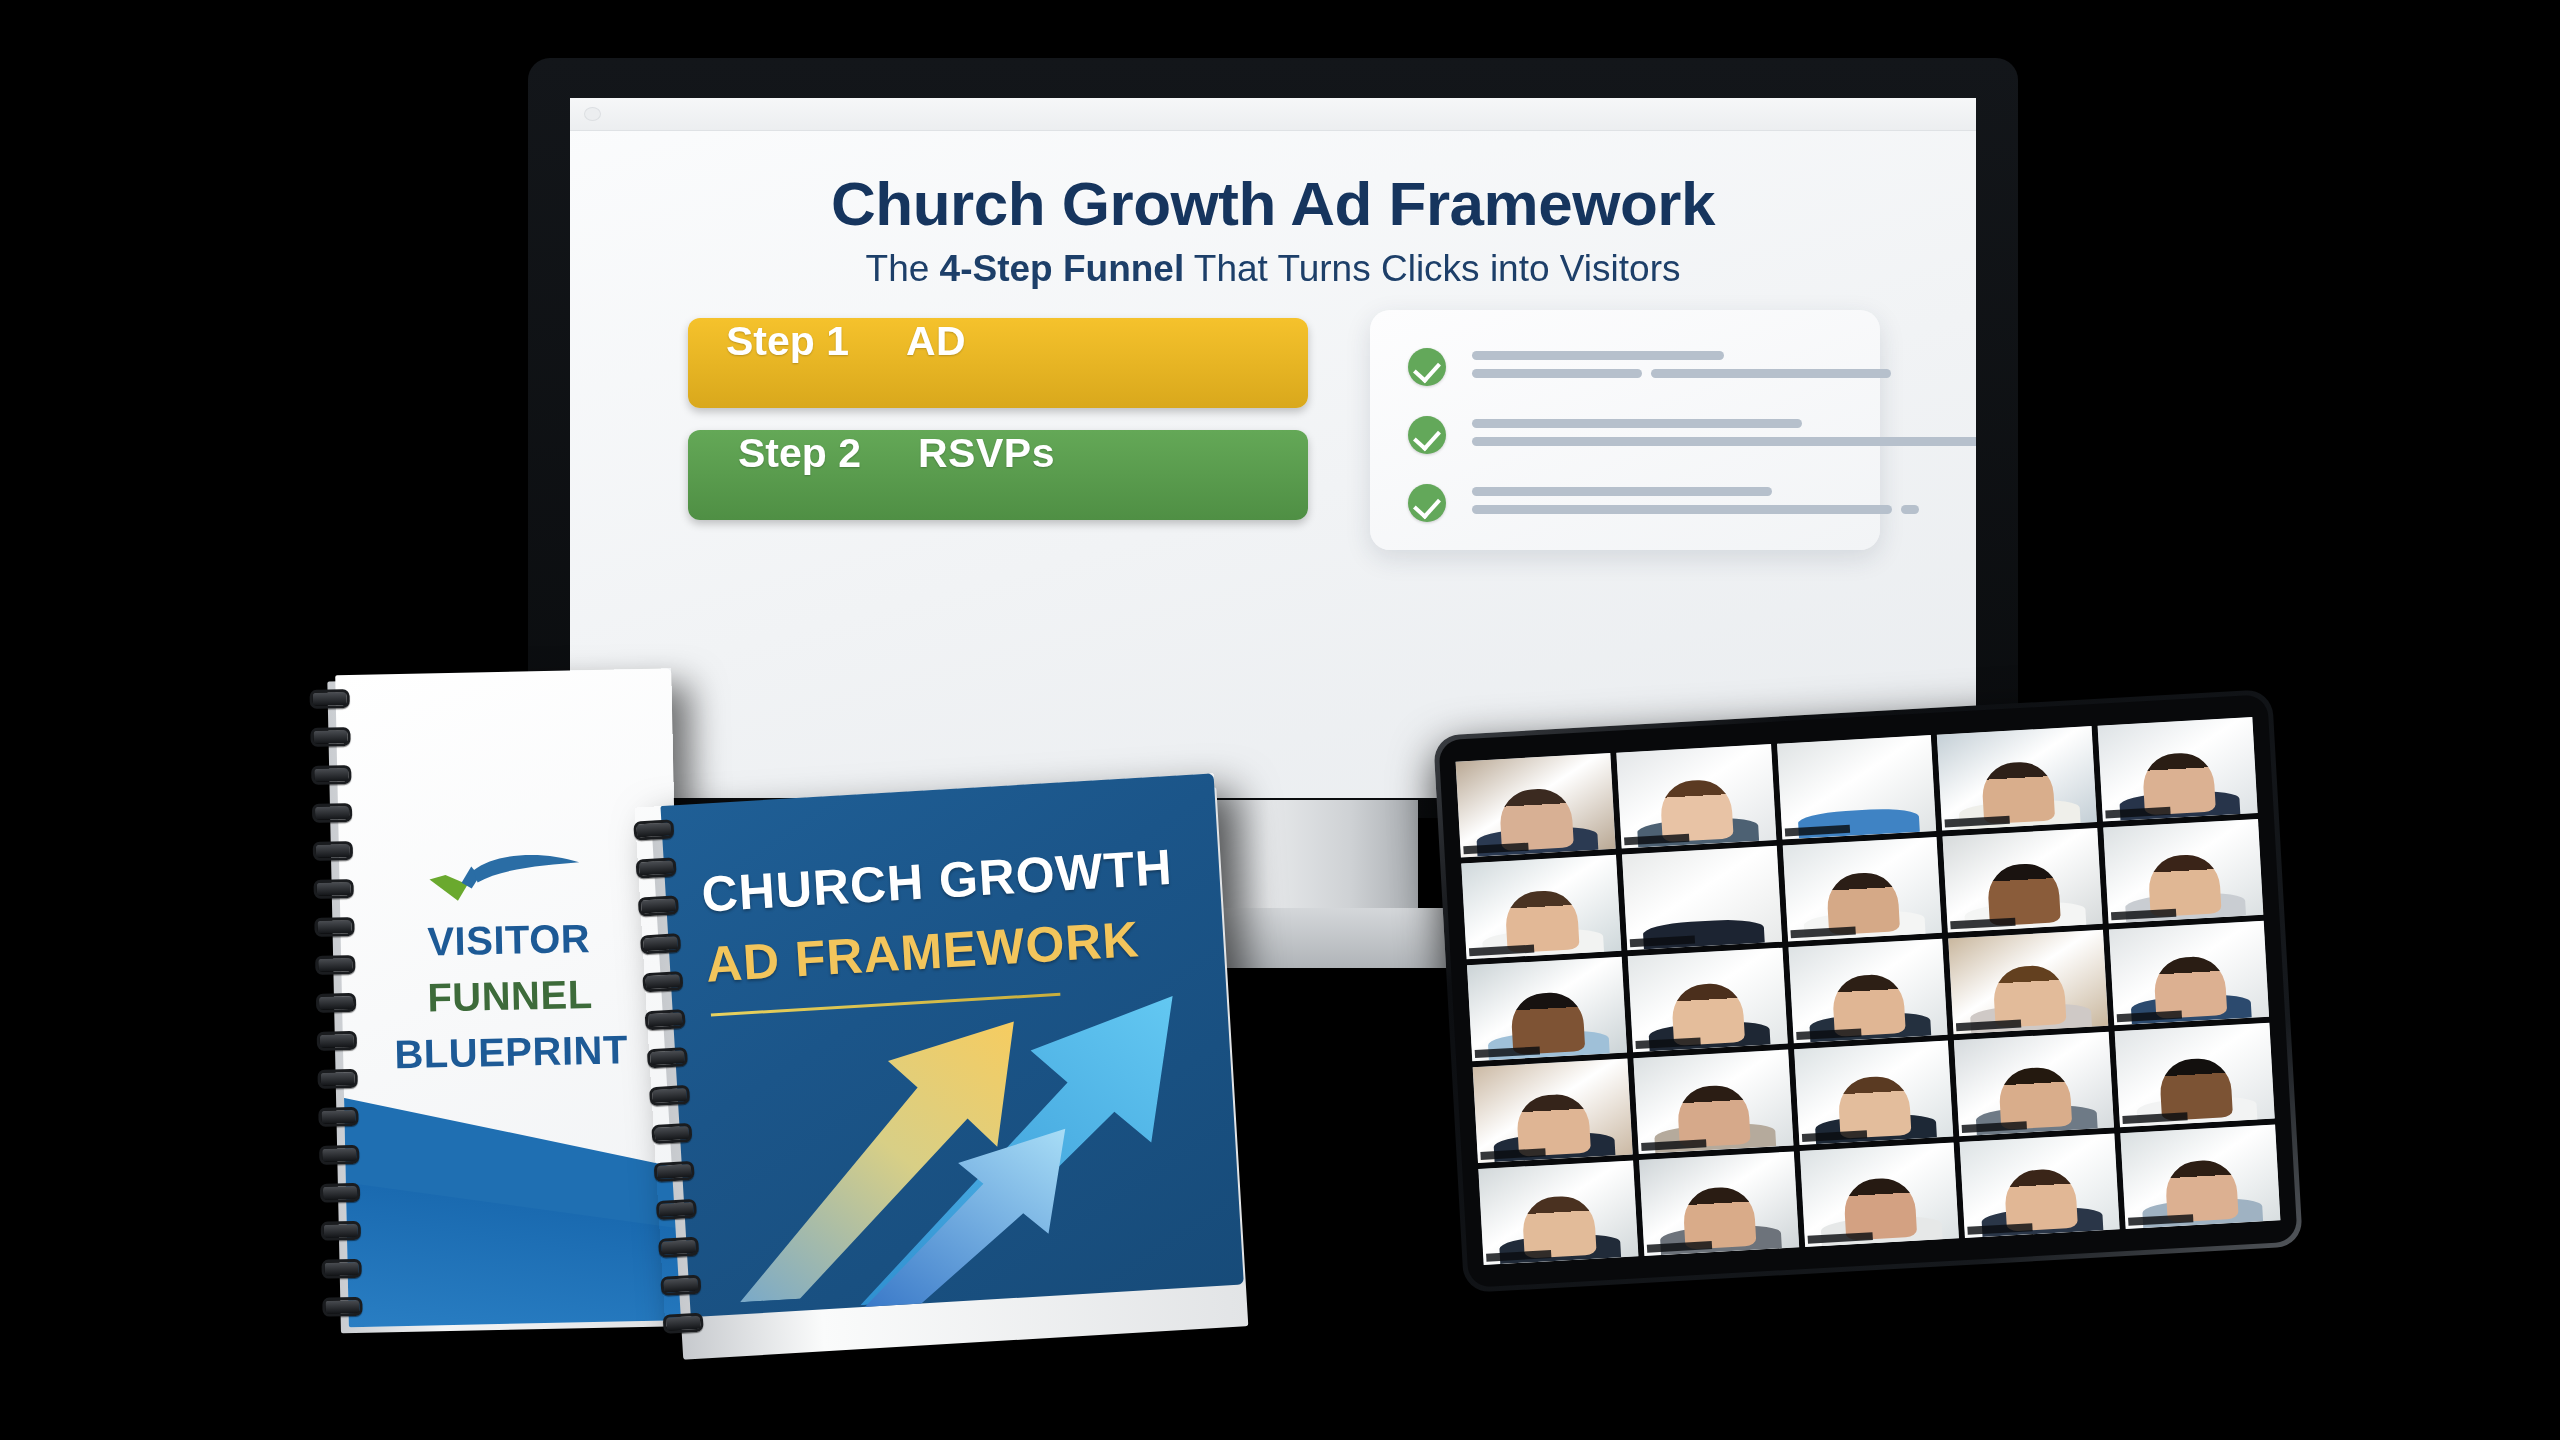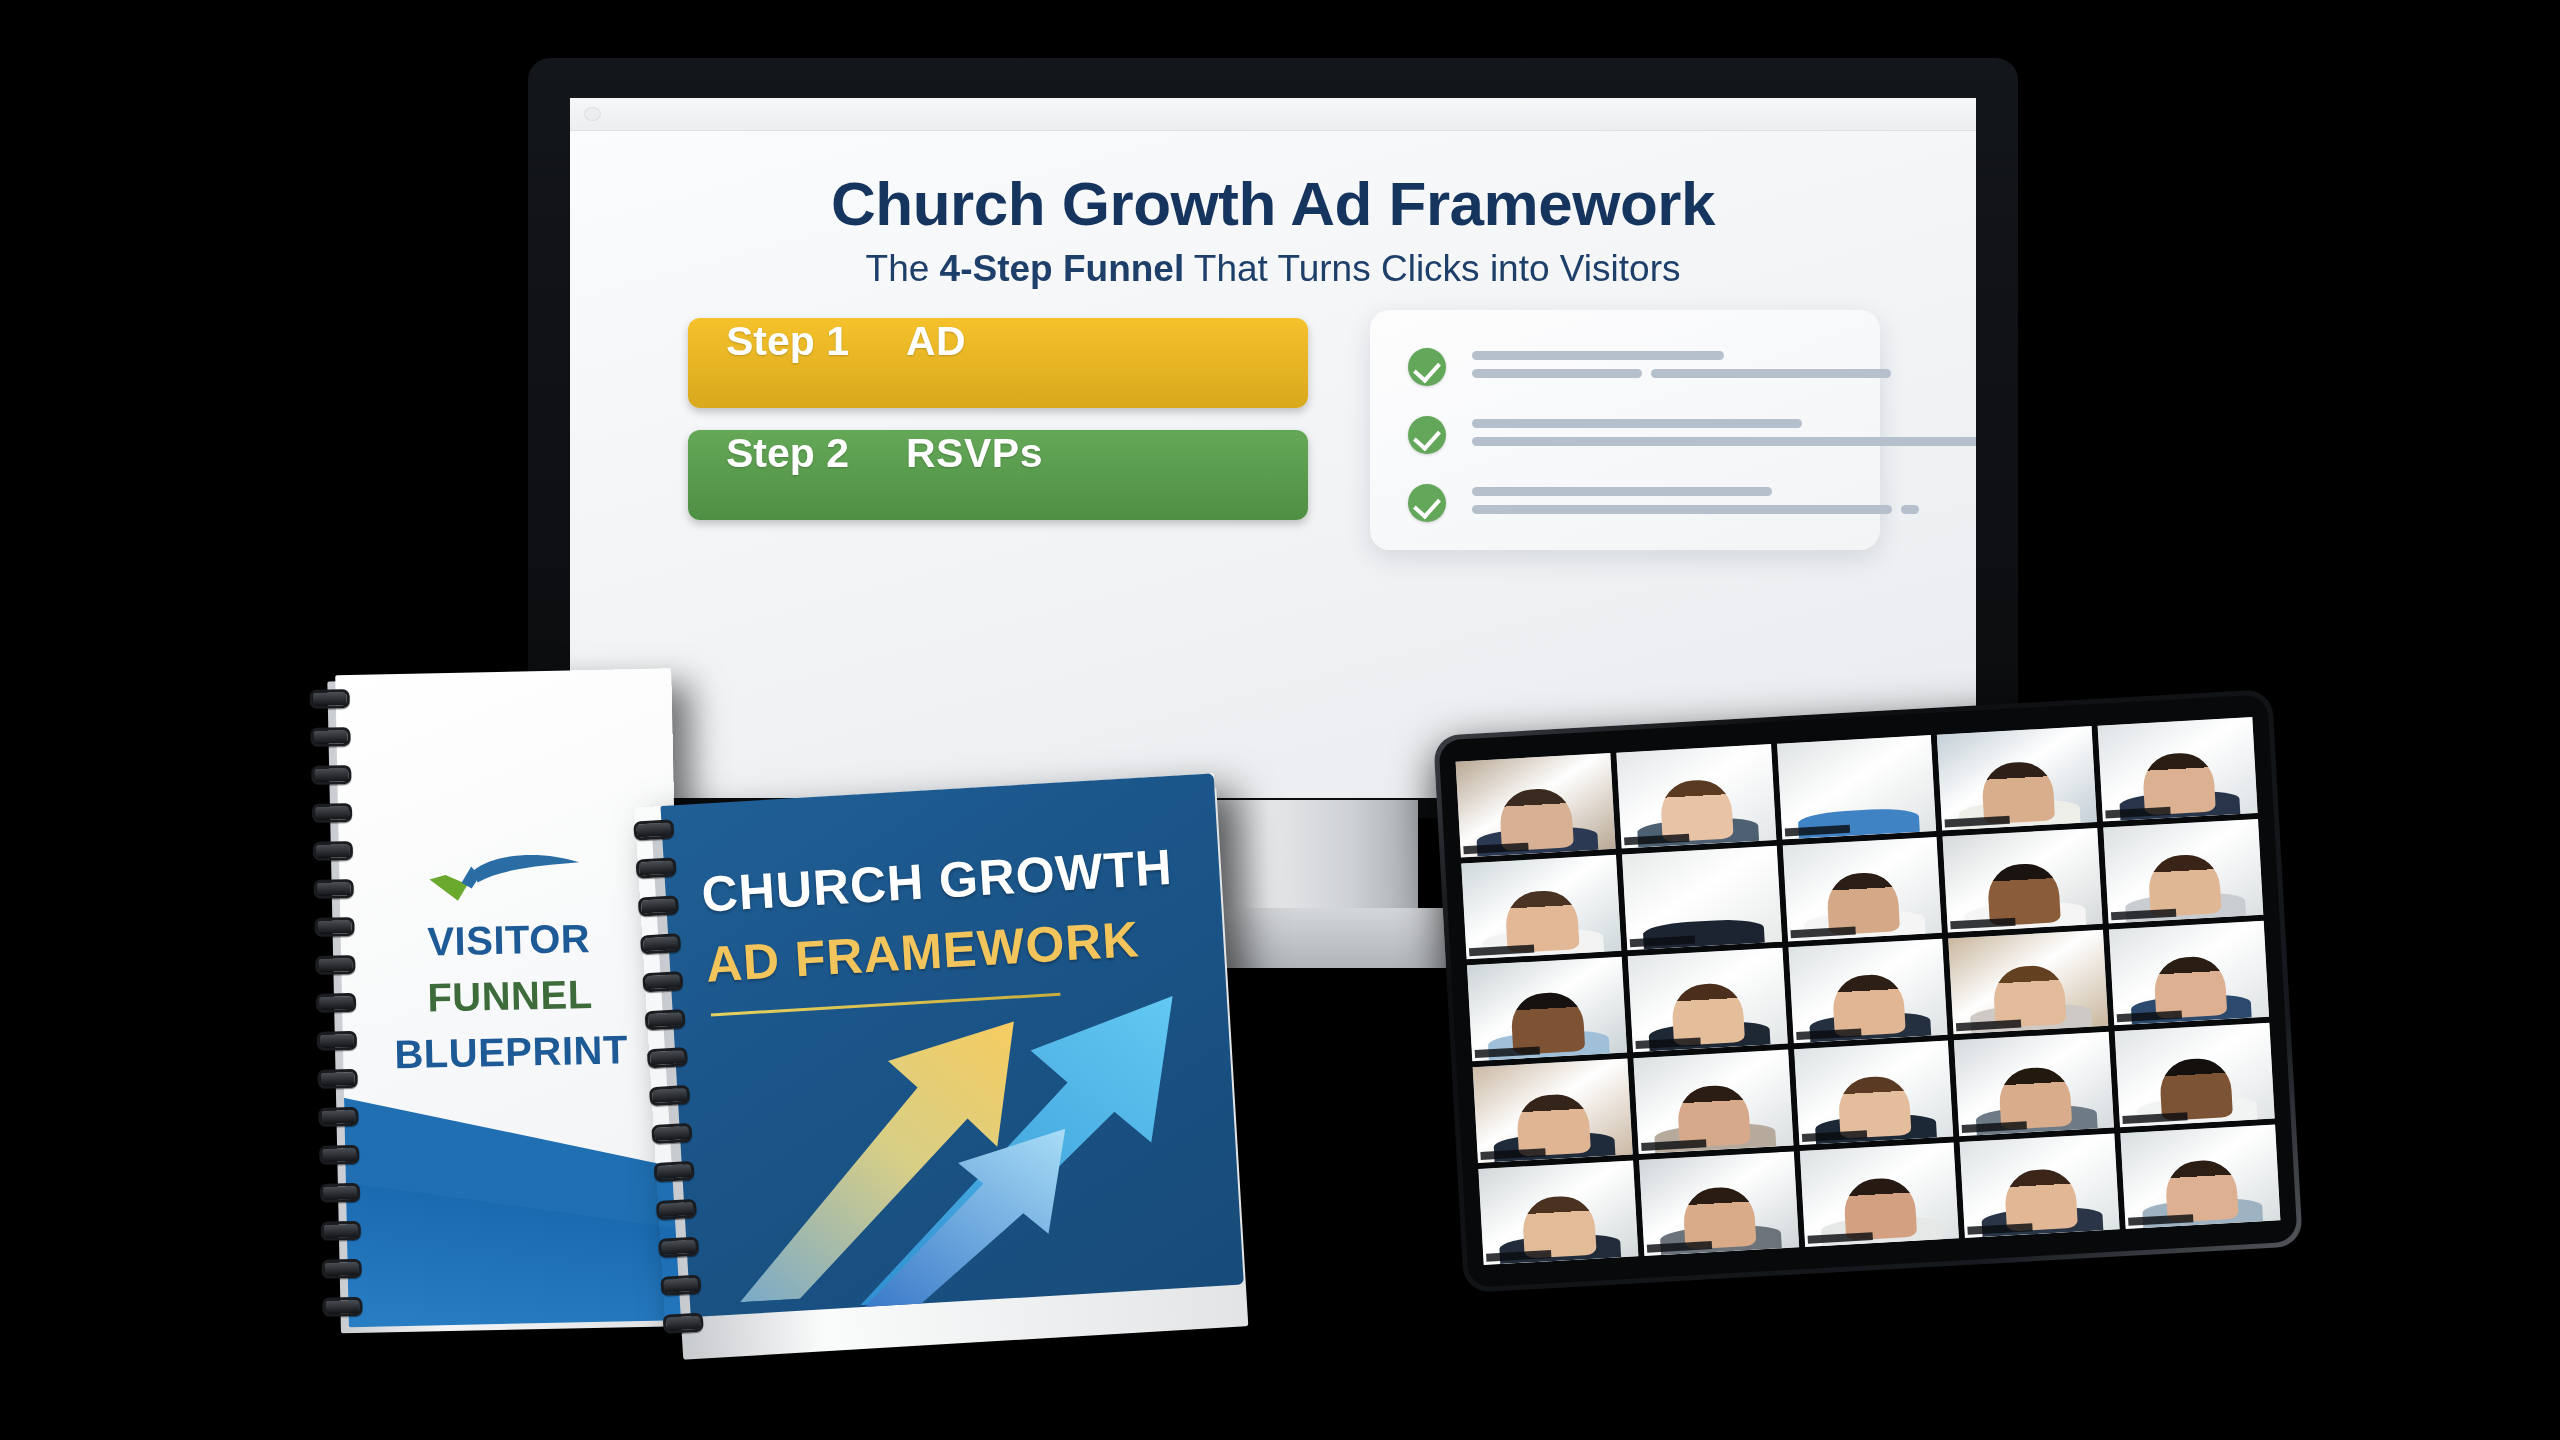--- a/index.html
+++ b/index.html
@@ -135,21 +135,21 @@
 
         <div id="title">Church Growth Ad Framework</div>
 
         <div id="subtitle"><span>The </span><b>4-Step Funnel</b><span> That Turns Clicks into Visitors</span></div>
 
         <div id="steps">
             <div class="step" style="background: linear-gradient(rgb(245, 194, 44), rgb(217, 168, 28));">
               <span class="step-num">Step 1</span>
               <span class="step-label">AD</span>
             </div>
-            <div class="step" style="background: linear-gradient(rgb(100, 168, 87), rgb(79, 143, 68));">
+            <div class="step" style="background: linear-gradient(rgb(100, 168, 87), rgb(79, 143, 68)); padding-left: 12px;">
               <span class="step-num">Step 2</span>
               <span class="step-label">RSVPs</span>
             </div>
           </div>
 
         <div id="card">
             <div class="crow" style="top: 38px;">
               <div class="check"></div>
               <div class="clines">
                 <div class="cl2">

